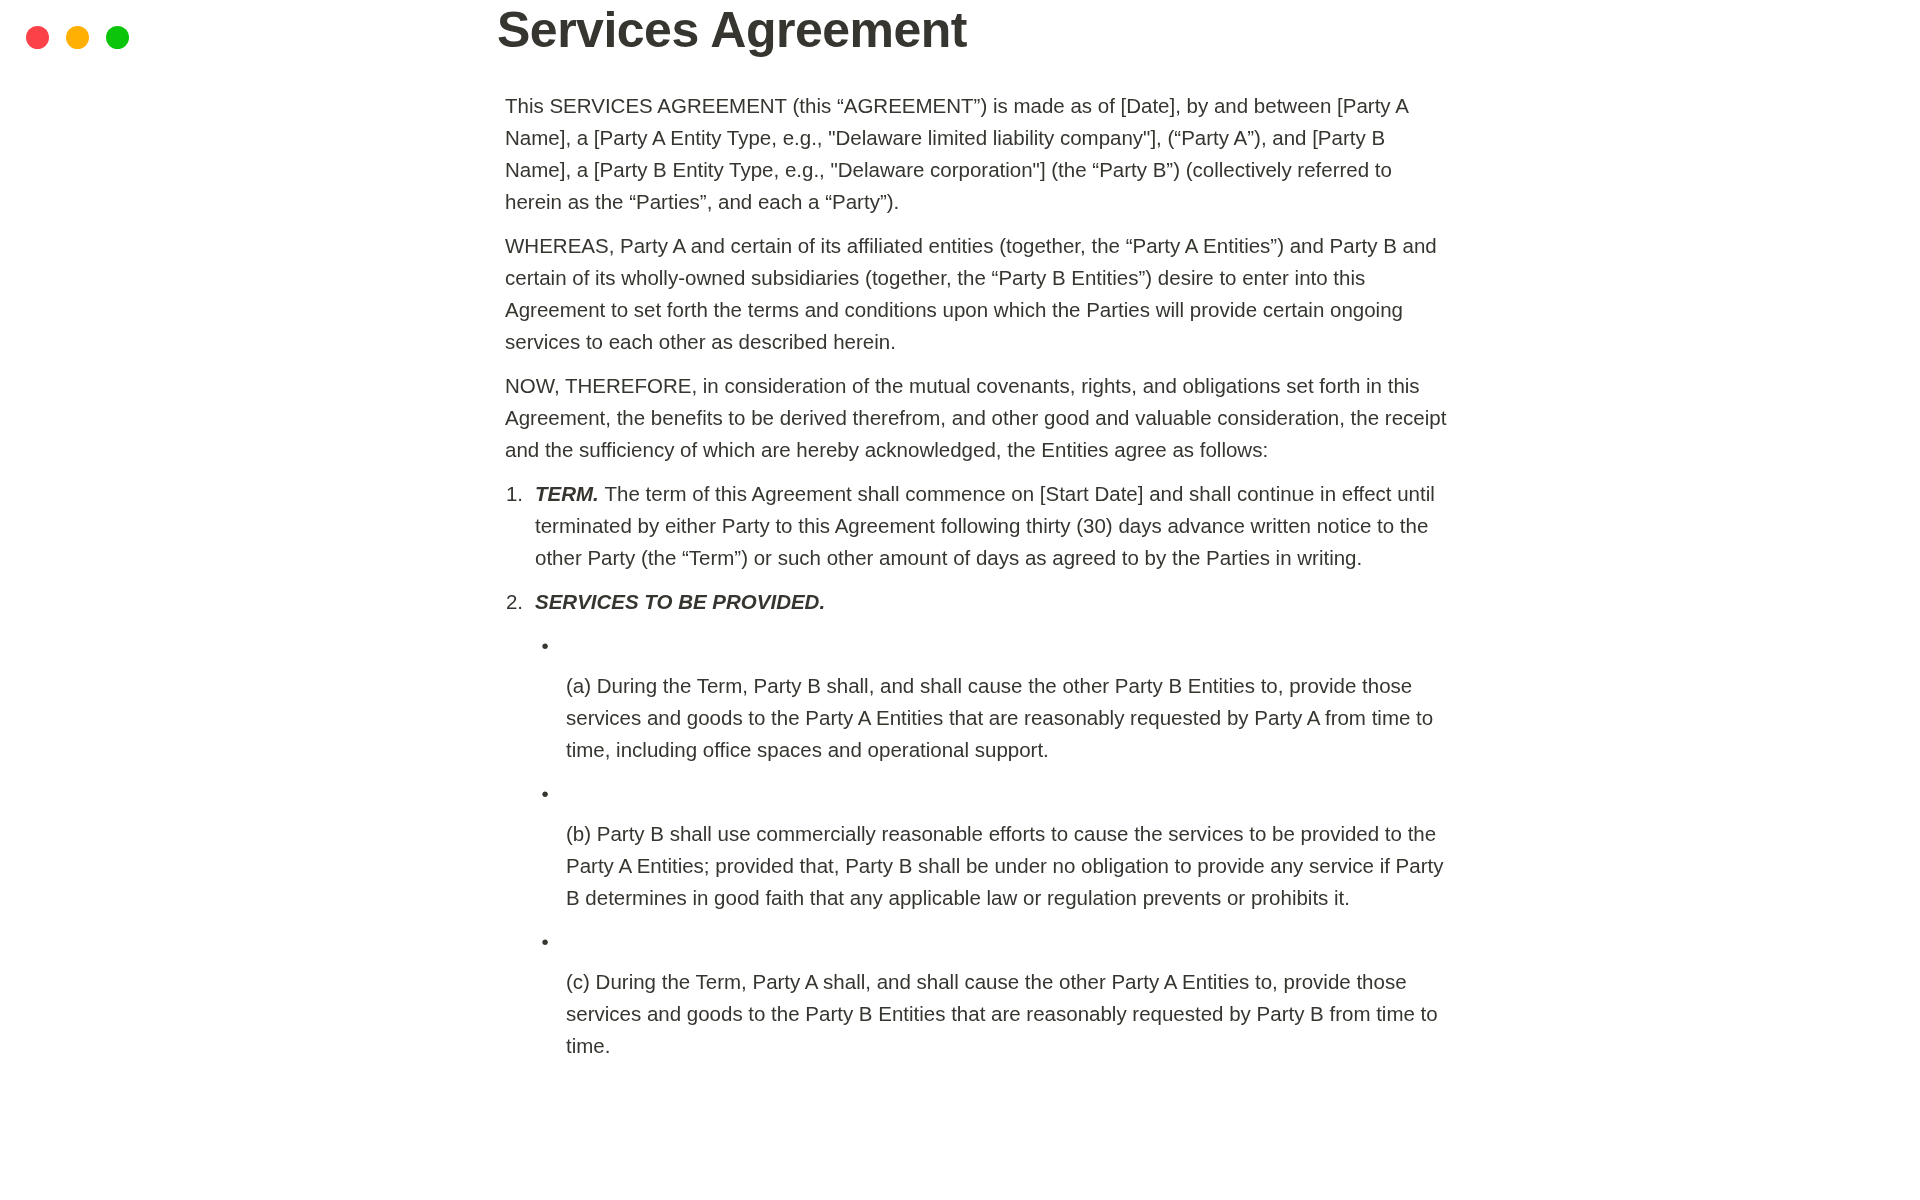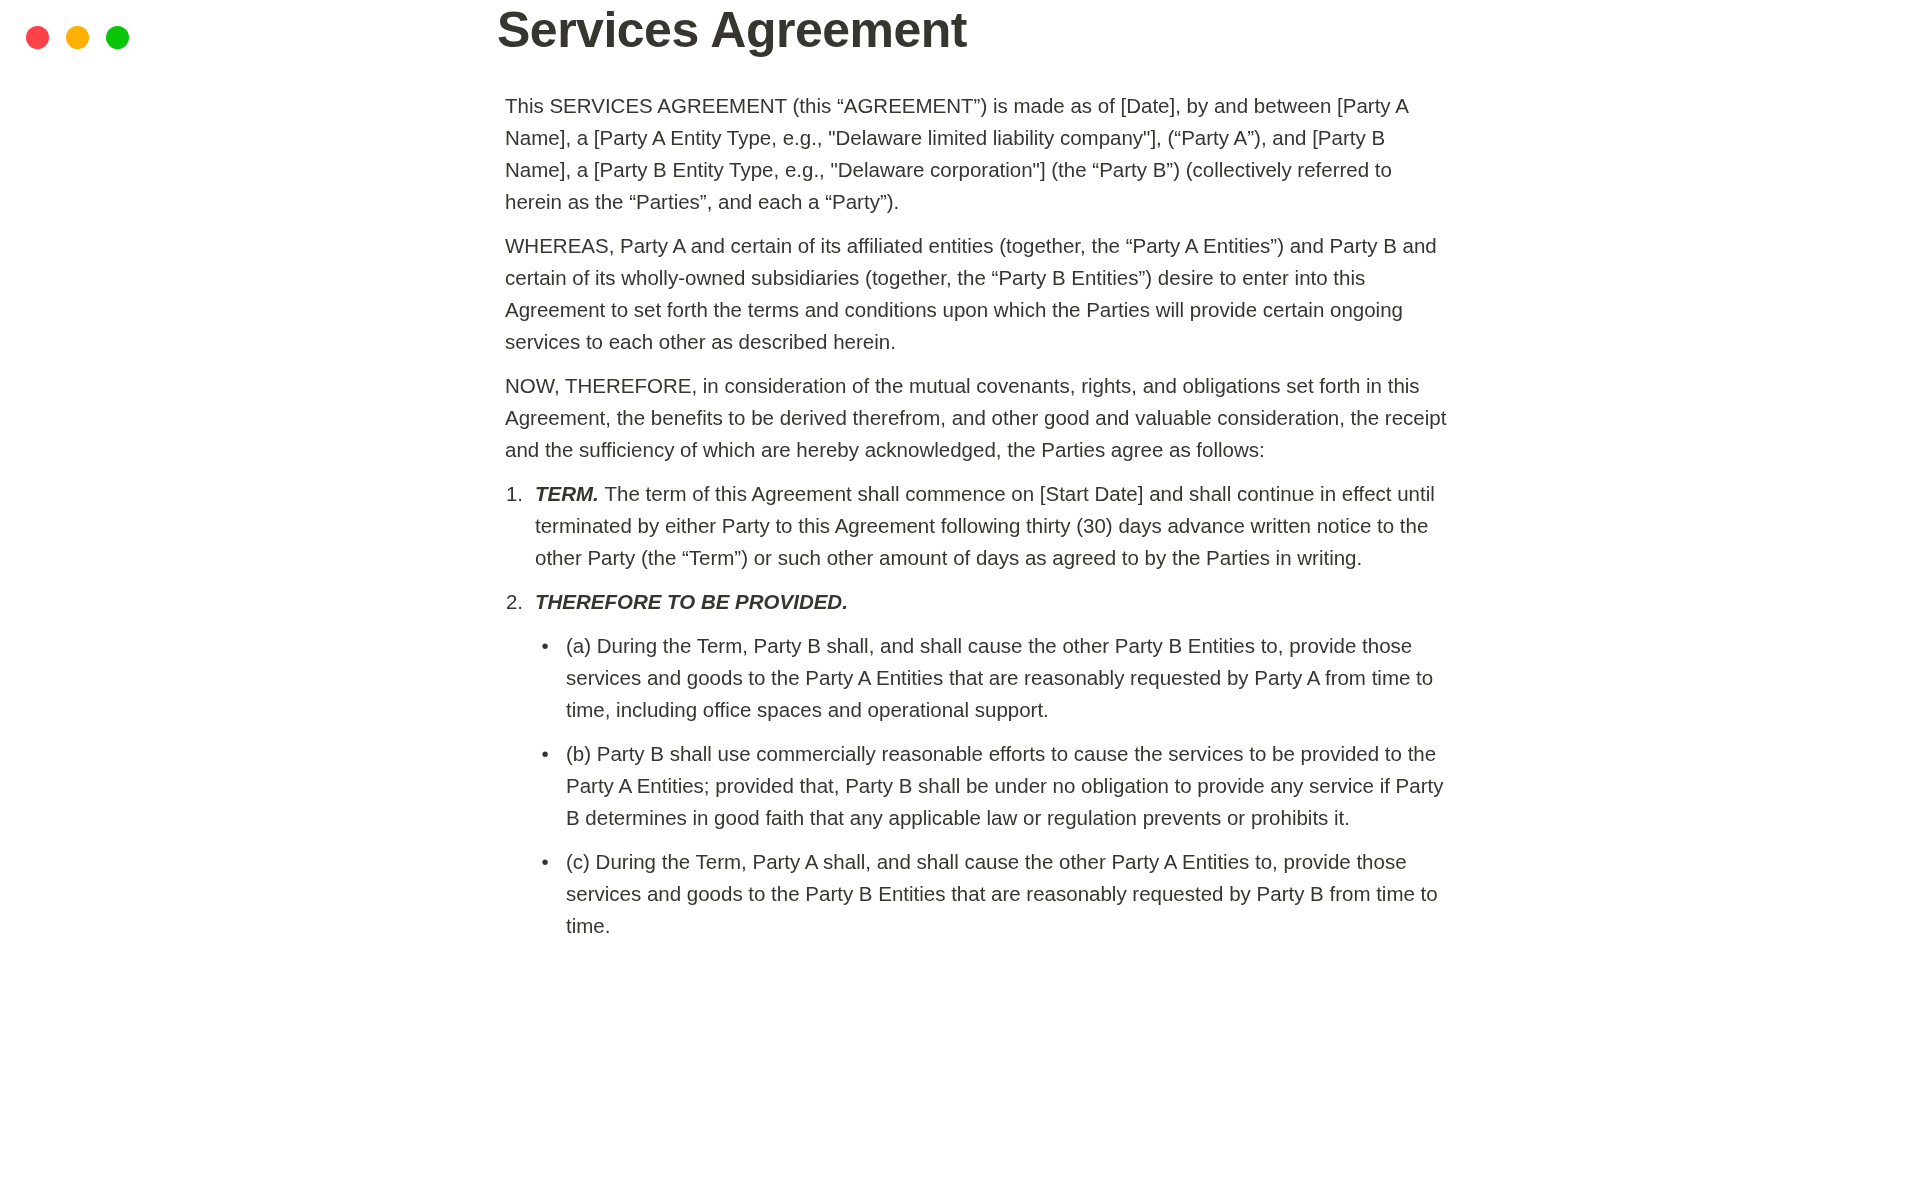--- a/index.html
+++ b/index.html
@@ -76,52 +76,52 @@
     margin: 0 0 12px 0;
     padding-left: 38px;
     cursor: text;
   }
   .bullet-marker {
     flex: none;
     width: 20px;
     text-align: center;
     margin-right: 11px;
   }
-  .bullet-body { flex: 1; }
+  .bullet-body { flex: 1; margin-top: 40px; }
 </style>
 </head>
 <body>
 
 <div class="traffic-lights">
   <button class="traffic-light" style="background: rgb(252, 65, 72);"></button>
   <button class="traffic-light" style="background: rgb(255, 176, 2);"></button>
   <button class="traffic-light" style="background: rgb(10, 197, 10);"></button>
 </div>
 
 <div class="doc-content" style="color: rgb(55, 53, 47);">
 
   <h1 class="doc-title">Services Agreement</h1>
 
   <p class="para">This SERVICES AGREEMENT (this “AGREEMENT”) is made as of [Date], by and between [Party A Name], a [Party A Entity Type, e.g., "Delaware limited liability company"], (“Party A”), and [Party B Name], a [Party B Entity Type, e.g., "Delaware corporation"] (the “Party B”) (collectively referred to herein as the “Parties”, and each a “Party”).</p>
 
   <p class="para">WHEREAS, Party A and certain of its affiliated entities (together, the “Party A Entities”) and Party B and certain of its wholly-owned subsidiaries (together, the “Party B Entities”) desire to enter into this Agreement to set forth the terms and conditions upon which the Parties will provide certain ongoing services to each other as described herein.</p>
 
-  <p class="para">NOW, THEREFORE, in consideration of the mutual covenants, rights, and obligations set forth in this Agreement, the benefits to be derived therefrom, and other good and valuable consideration, the receipt and the sufficiency of which are hereby acknowledged, the Parties agree as follows:</p>
+  <p class="para">NOW, THEREFORE, in consideration of the mutual covenants, rights, and obligations set forth in this Agreement, the benefits to be derived therefrom, and other good and valuable consideration, the receipt and the sufficiency of which are hereby acknowledged, the Entities agree as follows:</p>
 
   <div class="num-item">
     <span class="num-marker">1.</span>
     <div class="num-body">
       <span class="li-heading">TERM.</span><span>The term of this Agreement shall commence on [Start Date] and shall continue in effect until terminated by either Party to this Agreement following thirty (30) days advance written notice to the other Party (the “Term”) or such other amount of days as agreed to by the Parties in writing.</span>
     </div>
   </div>
 
   <div class="num-item">
     <span class="num-marker">2.</span>
     <div class="num-body">
-      <span class="li-heading">THEREFORE TO BE PROVIDED.</span>
+      <span class="li-heading">SERVICES TO BE PROVIDED.</span>
     </div>
   </div>
 
   <div class="bullet-item">
     <span class="bullet-marker">•</span>
     <div class="bullet-body">(a) During the Term, Party B shall, and shall cause the other Party B Entities to, provide those services and goods to the Party A Entities that are reasonably requested by Party A from time to time, including office spaces and operational support.</div>
   </div>
 
   <div class="bullet-item">
     <span class="bullet-marker">•</span>

